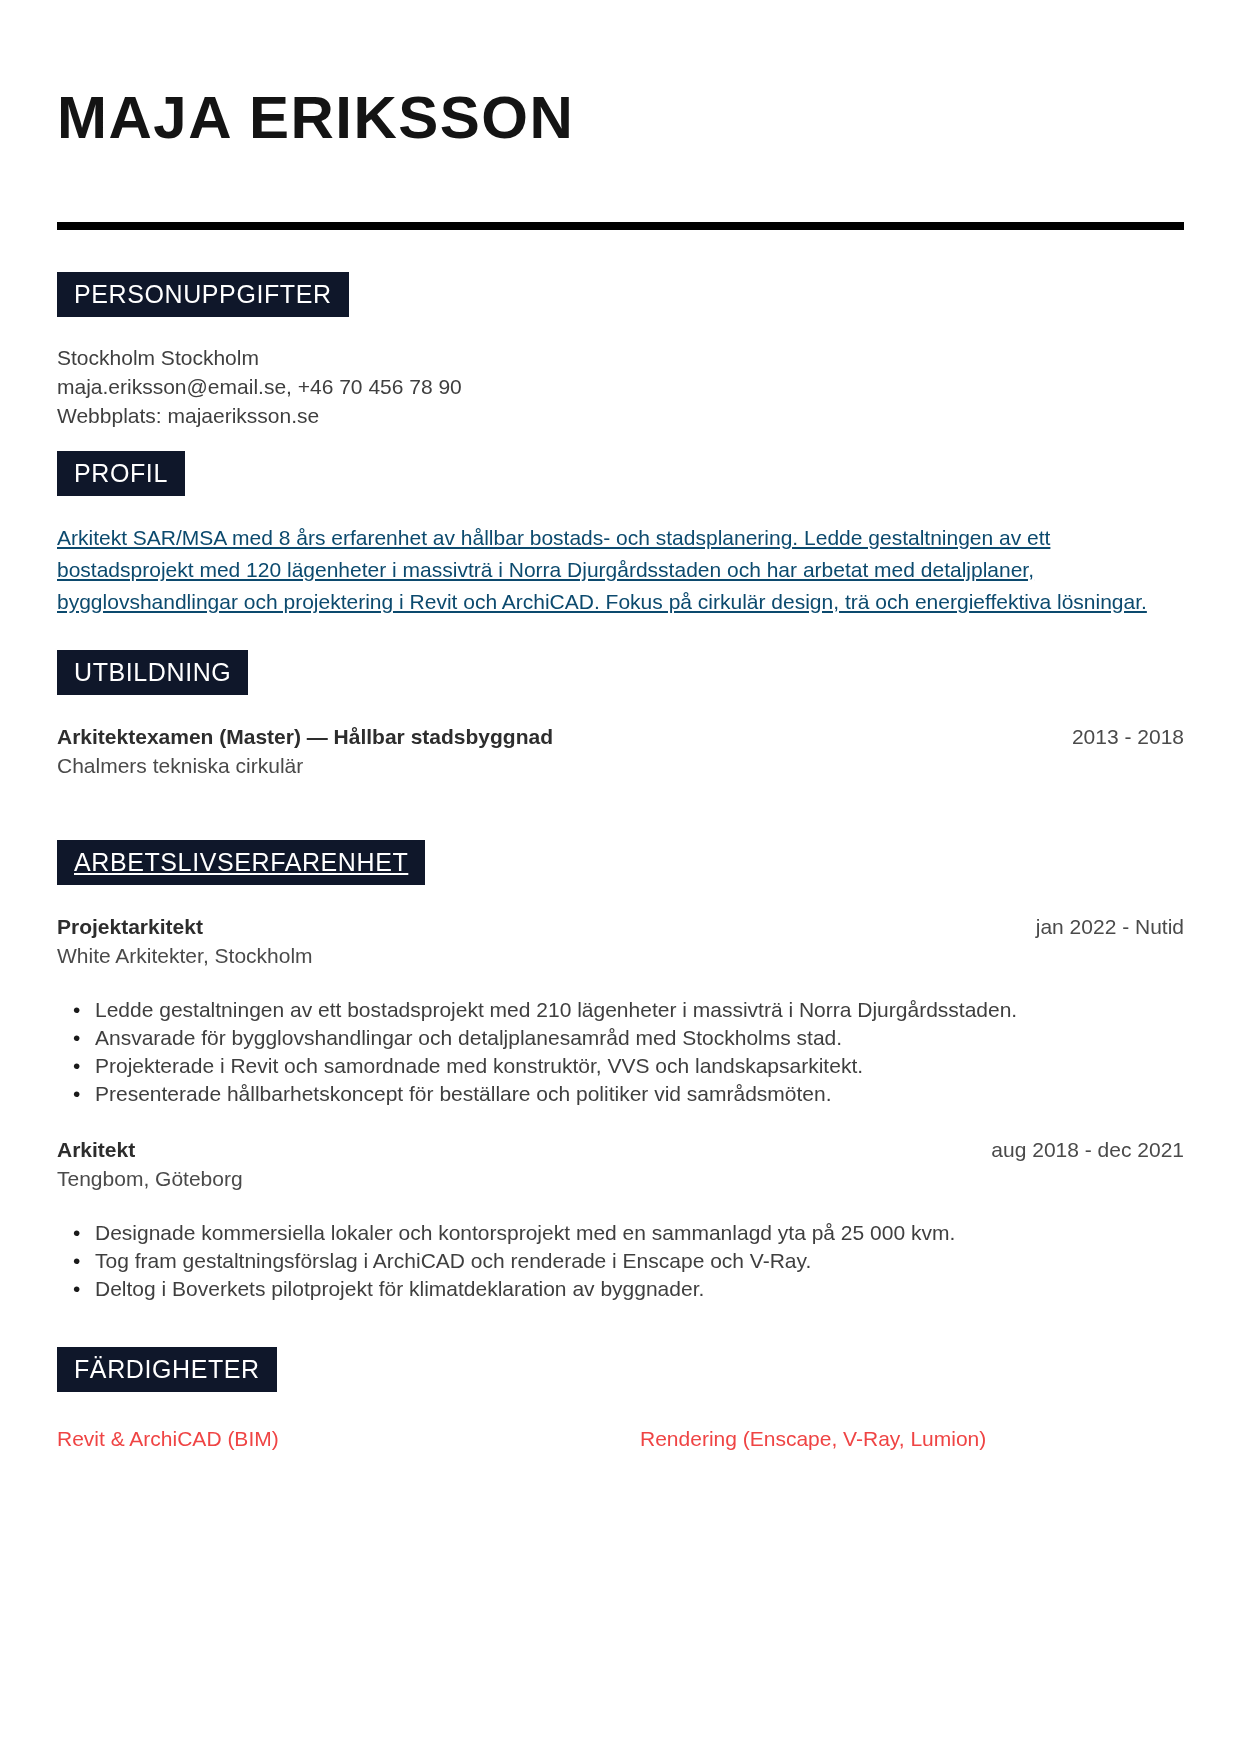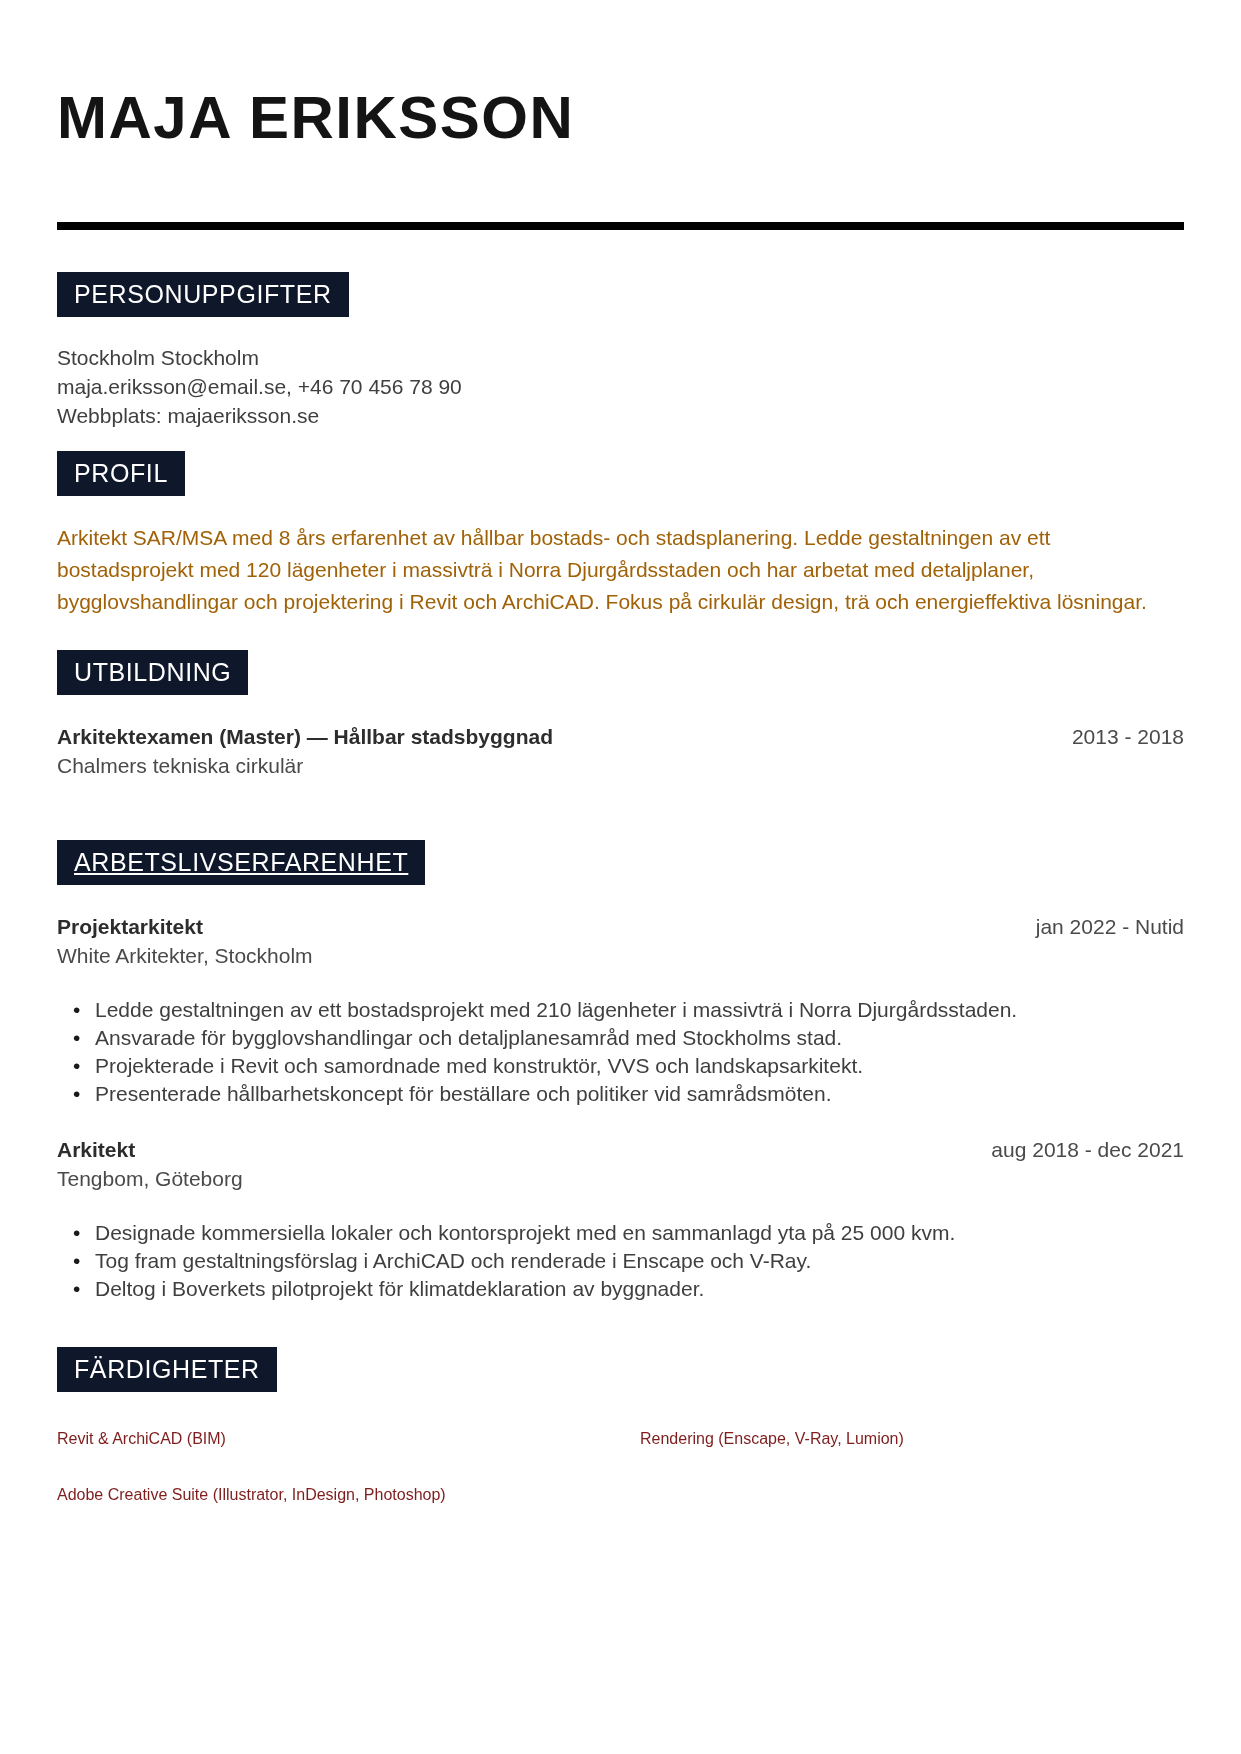--- a/index.html
+++ b/index.html
@@ -45,22 +45,23 @@
   .sec-education { margin-top: 32px; }
   .sec-work      { margin-top: 60px; text-decoration: underline; }
   .sec-skills    { margin-top: 44px; }
 
   .contact-block { margin-top: 26px; font-size: 21px; line-height: 29px; color: #3f3f3f; }
 
   .profile-text {
     margin-top: 26px;
     font-size: 21px;
     line-height: 32px;
-    color: #a16207;
+    color: #0c4a6e;
     max-width: 1127px;
+    text-decoration: underline;
   }
 
   .entry { margin-top: 28px; }
   .entry-head {
     display: flex;
     justify-content: space-between;
     align-items: center;
     font-size: 21px;
     line-height: 28px;
   }
@@ -81,24 +82,24 @@
     position: absolute;
     left: 16px;
     top: 0;
     color: #1a1a1a;
   }
 
   .skills-grid {
     margin-top: 32px;
     display: grid;
     grid-template-columns: 583px 1fr;
-    row-gap: 26px;
-    font-size: 16px;
+    row-gap: 33px;
+    font-size: 21px;
     line-height: 30px;
-    color: #7f1d1d;
+    color: #ef4444;
   }
   .skill-item { max-width: 470px; }
 </style>
 </head>
 <body>
 
 <div class="page">
 
   <h1 class="name">MAJA ERIKSSON</h1>
 
@@ -158,17 +159,16 @@
         <li>Deltog i Boverkets pilotprojekt för klimatdeklaration av byggnader.</li>
       </ul>
     </div>
   </section>
 
   <section>
     <div class="sec-header sec-skills">FÄRDIGHETER</div>
     <div class="skills-grid">
       <div class="skill-item">Revit &amp; ArchiCAD (BIM)</div>
       <div class="skill-item">Rendering (Enscape, V-Ray, Lumion)</div>
-      <div class="skill-item">Adobe Creative Suite (Illustrator, InDesign, Photoshop)</div>
     </div>
   </section>
 
 </div>
 
 </body></html>

